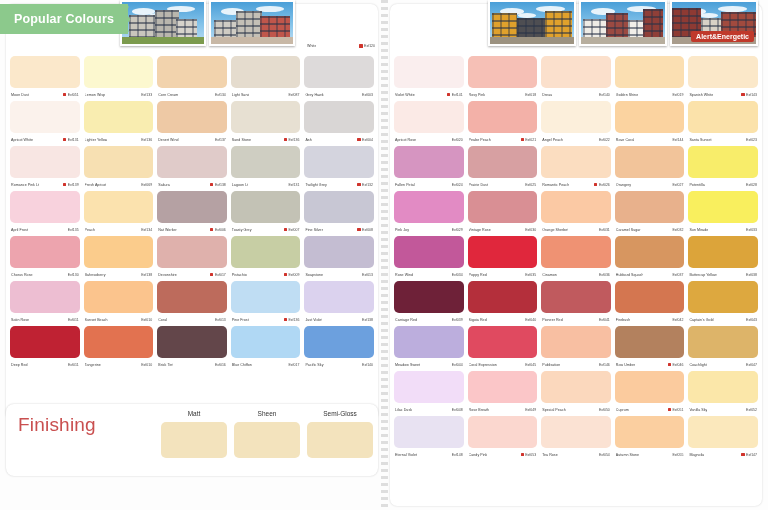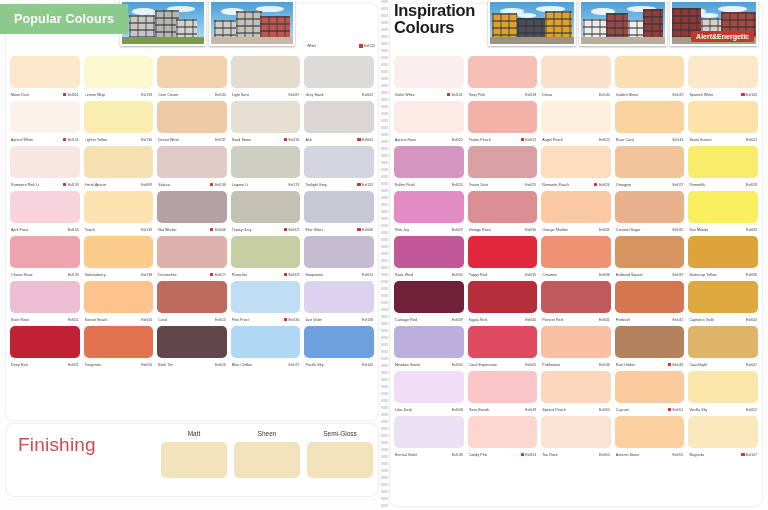--- a/index.html
+++ b/index.html
@@ -160,21 +160,21 @@
   .white-top {
     position: absolute;
     left: 307px; top: 44px;
     width: 68px;
     display: flex; align-items: center; justify-content: space-between;
     z-index: 5;
   }
   
   .finishing {
     position: absolute;
-    left: 6px; top: 424px;
+    left: 6px; top: 404px;
     width: 372px; height: 72px;
     background: #ffffff;
     border-radius: 8px;
     box-shadow: 0 0 2px rgba(0,0,0,0.2);
   }
   .fin-title {
     position: absolute;
     left: 12px; top: 10px;
     color: #c94f4f;
     font-size: 19px;
@@ -619,24 +619,20 @@
           </div>
         </div>
     </div>
   </div>
 
   <div class="spine"></div>
 
   <div class="panel panel-right">
     <div class="panel-inner"></div>
 
-    <div class="title-inspiration">
-      <div>Inspiration</div>
-      <div>Colours</div>
-    </div>
 
     <div class="photos photos-right" id="photos-right">
         <div class="photo" style="width: 88px; height: 46px;">
           <div class="sky"></div>
           <div class="cloud" style="left: 12%; top: 14%; width: 28%; height: 16%;"></div>
           <div class="cloud" style="left: 55%; top: 10%; width: 34%; height: 14%;"></div>
           <div class="cloud" style="left: 33%; top: 26%; width: 22%; height: 11%;"></div>
           <div class="bldg" style="left: 2%; width: 30%; height: 74%; background: repeating-linear-gradient(rgba(40, 50, 70, 0.55) 0px, rgba(40, 50, 70, 0.55) 2px, rgba(255, 255, 255, 0) 2px, rgba(255, 255, 255, 0) 7px), repeating-linear-gradient(to right, rgba(40, 50, 70, 0.4) 0px, rgba(40, 50, 70, 0.4) 2px, rgba(255, 255, 255, 0) 2px, rgba(255, 255, 255, 0) 8px) rgb(224, 161, 44);"></div>
           <div class="bldg" style="left: 32%; width: 36%; height: 62%; background: repeating-linear-gradient(rgba(40, 50, 70, 0.55) 0px, rgba(40, 50, 70, 0.55) 2px, rgba(255, 255, 255, 0) 2px, rgba(255, 255, 255, 0) 7px), repeating-linear-gradient(to right, rgba(40, 50, 70, 0.4) 0px, rgba(40, 50, 70, 0.4) 2px, rgba(255, 255, 255, 0) 2px, rgba(255, 255, 255, 0) 8px) rgb(78, 78, 82);"></div>
           <div class="bldg" style="left: 66%; width: 32%; height: 78%; background: repeating-linear-gradient(rgba(40, 50, 70, 0.55) 0px, rgba(40, 50, 70, 0.55) 2px, rgba(255, 255, 255, 0) 2px, rgba(255, 255, 255, 0) 7px), repeating-linear-gradient(to right, rgba(40, 50, 70, 0.4) 0px, rgba(40, 50, 70, 0.4) 2px, rgba(255, 255, 255, 0) 2px, rgba(255, 255, 255, 0) 8px) rgb(224, 161, 44);"></div>

